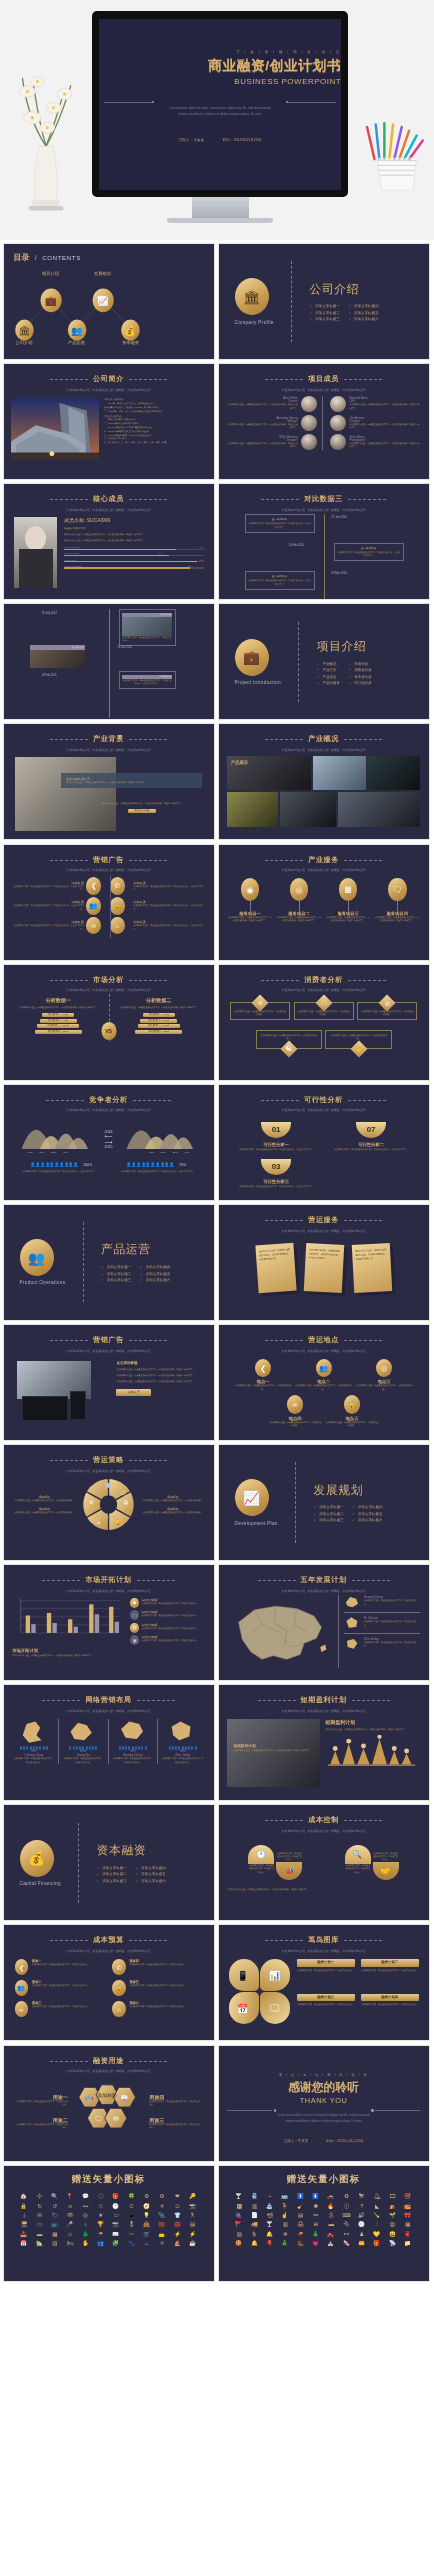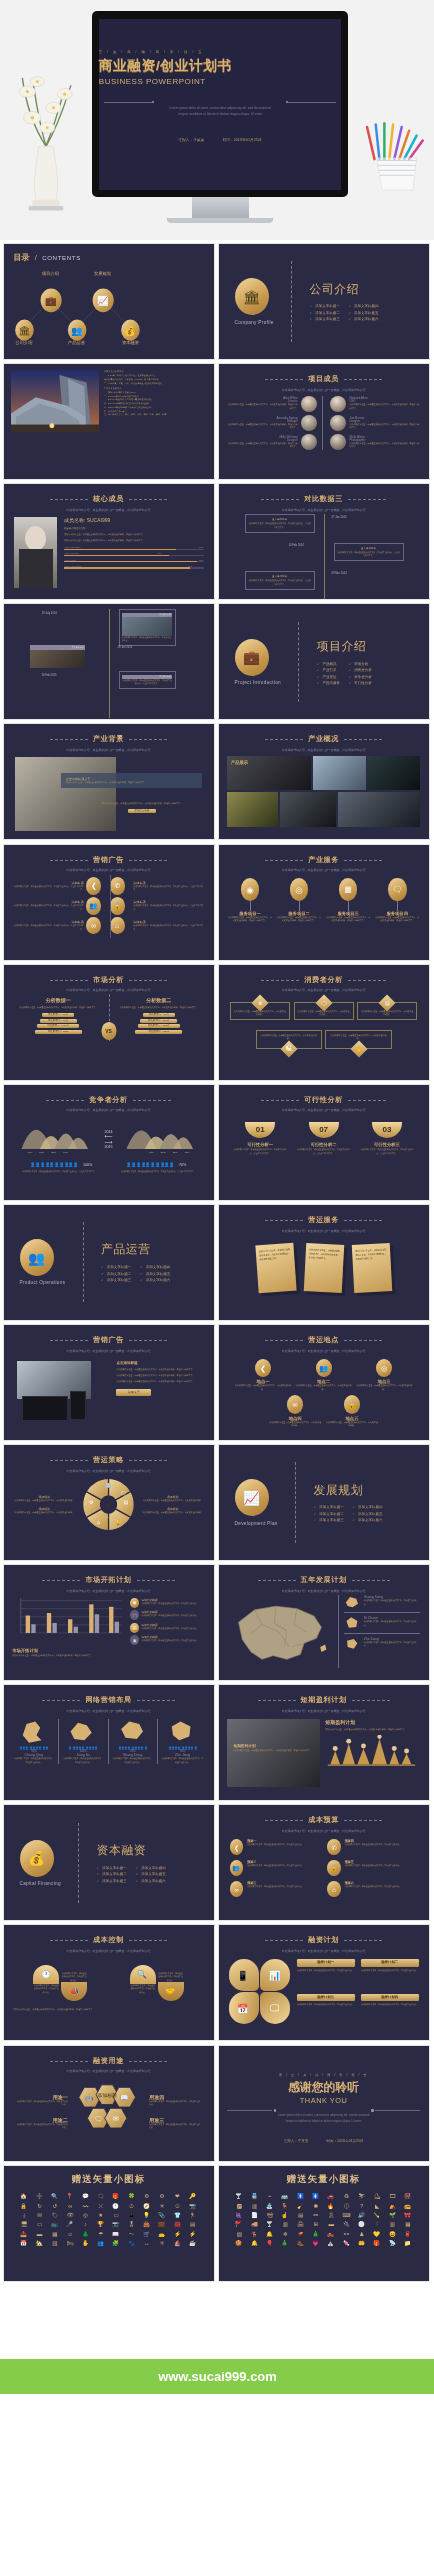--- a/index.html
+++ b/index.html
@@ -10,21 +10,21 @@
   }
   .page { width:435px; position:relative; }
 
   
   .hero { width:435px; height:240px; background:#f2f2f2; position:relative; overflow:hidden; }
   .hero .monitor { position:absolute; left:92px; top:11.2px; width:256px; height:199px; }
   .hero .bezel { width:256px; height:186px; background:#0f0f10; border-radius:5px; padding:7.4px 6.8px; }
   .hero .screen { width:100%; height:100%; background:#242440; position:relative; }
   .hero .stand { width:57px; height:21px; margin:0 auto; background:linear-gradient(180deg,#cfd3d8,#aab0b8); }
   .hero .base { width:106px; height:5px; margin:0 auto; background:#c2c7cd; border-radius:0 0 3.7px 3.7px; }
-  .hero .slidetxt { position:absolute; left:0; right:8px; top:31px; text-align:left; }
+  .hero .slidetxt { position:absolute; left:0; right:0; top:31px; text-align:right; }
   .hero .kicker { color:#b99b5e; font-size:3.4px; letter-spacing:2px; }
   .hero .cn-title { color:#d8b273; font-size:13.7px; font-weight:bold; letter-spacing:0.6px; margin-top:3.7px;
                     text-shadow:0 0.6px 0 #8a6a33; }
   .hero .en-title { color:#d2b178; font-size:8px; letter-spacing:0.5px; margin-top:1.9px; }
   .hero .rule { position:absolute; left:5px; right:5px; top:83px; height:0.6px; }
   .hero .rule i { position:absolute; top:0; height:0.6px; background:#6a6480; width:48px; }
   .hero .rule i.l { left:0; } .hero .rule i.r { right:0; }
   .hero .rule b { position:absolute; top:-0.9px; width:2.5px; height:2.5px; border-radius:50%; background:#9c95ad; }
   .hero .rule b.l { left:48px; } .hero .rule b.r { right:48px; }
   .hero .lorem { position:absolute; left:37px; right:37px; top:86px; text-align:center;
@@ -234,20 +234,22 @@
             <li>添加文字标题二</li>
             <li>添加文字标题五</li>
             <li>添加文字标题三</li>
             <li>添加文字标题六</li>
           </ul>
         </div>
       </div>
     </div>
 
     <div class="slide">
+      <div class="st"><h3>公司简介</h3>
+        <p>此处添加详细介绍，对主标题进行进一步阐述，此处添加详细介绍</p></div>
       <div style="display:flex;gap:5px;padding:6.2px 7.4px 0">
         <svg width="88" height="62" viewBox="0 0 142 100">
           <defs>
               <linearGradient id="sky" x1="0" y1="0" x2="0" y2="1">
             <stop offset="0" stop-color="#1f2d6b"></stop>
                 <stop offset="1" stop-color="#b86a3b"></stop>
               </linearGradient>
             </defs>
           <rect width="142" height="100" fill="url(#sky)"></rect>
           <polygon points="78,8 122,20 130,100 86,100" fill="#6e7a8c"></polygon>
@@ -665,21 +667,21 @@
       </div>
       <div style="display:flex;gap:12.4px;padding:1.9px 12.4px 0">
         <div class="body-gold" style="font-size:1.9px;text-align:center;flex:1">您的内容打在这里，或者通过复制您的文本后，在此框中选择粘贴，并选择只保留文字。</div>
         <div class="body-gold" style="font-size:1.9px;text-align:center;flex:1">您的内容打在这里，或者通过复制您的文本后，在此框中选择粘贴，并选择只保留文字。</div>
       </div>
     </div>
 
     <div class="slide">
       <div class="st"><h3>可行性分析</h3>
         <p>此处添加详细介绍，对主标题进行进一步阐述，此处添加详细介绍</p></div>
-      <div style="display:grid;grid-template-columns:repeat(3,1fr);gap:7.4px;padding:10px 13.7px 0;text-align:center">
+      <div style="display:grid;grid-template-columns:repeat(2,1fr);gap:7.4px;padding:10px 13.7px 0;text-align:center">
         <div>
           <div style="width:30px;height:16px;margin:0 auto;border-radius:0 0 15px 15px;background:linear-gradient(180deg,#f2d79c,#b98f46);color:#3a2f12;font-size:8px;font-weight:bold;line-height:15px">01</div>
           <div class="gold" style="font-size:4.3px;font-weight:bold;margin-top:3.7px">可行性分析一</div>
           <div class="body-gold" style="font-size:1.9px;margin-top:1.2px">您的内容打在这里，或者通过复制您的文本后，在此框中选择粘贴，并选择只保留文字。</div>
           </div>
         <div>
           <div style="width:30px;height:16px;margin:0 auto;border-radius:0 0 15px 15px;background:linear-gradient(180deg,#f2d79c,#b98f46);color:#3a2f12;font-size:8px;font-weight:bold;line-height:15px">07</div>
           <div class="gold" style="font-size:4.3px;font-weight:bold;margin-top:3.7px">可行性分析二</div>
           <div class="body-gold" style="font-size:1.9px;margin-top:1.2px">您的内容打在这里，或者通过复制您的文本后，在此框中选择粘贴，并选择只保留文字。</div>
           </div>
@@ -1050,20 +1052,48 @@
             <li>添加文字标题二</li>
             <li>添加文字标题五</li>
             <li>添加文字标题三</li>
             <li>添加文字标题六</li>
           </ul>
         </div>
       </div>
     </div>
 
     <div class="slide">
+      <div class="st"><h3>成本控制</h3>
+        <p>此处添加详细介绍，对主标题进行进一步阐述，此处添加详细介绍</p></div>
+      <div style="display:flex;justify-content:space-around;padding:6.2px 8.7px 0">
+        <div style="display:flex;gap:1.9px;align-items:center">
+          <div style="width:26px">
+            <div style="width:26px;height:18.6px;border-radius:13.7px 13.7px 0 0;background:linear-gradient(180deg,#f2d79c,#cfa45c);display:flex;align-items:center;justify-content:center;color:#fff;font-size:8px">🕐</div>
+            <div class="body-gold" style="font-size:1.9px;text-align:center">您的内容打在这里，或者通过复制您的文本后，在此框中选择粘贴。</div>
+            </div>
+          <div style="width:26px;padding-top:12.4px">
+            <div class="body-gold" style="font-size:1.9px;text-align:center">您的内容打在这里，或者通过复制您的文本后，在此框中选择粘贴。</div>
+            <div style="width:26px;height:18.6px;border-radius:0 0 13.7px 13.7px;background:linear-gradient(180deg,#cfa45c,#a87c36);display:flex;align-items:center;justify-content:center;color:#fff;font-size:8px">📣</div>
+            </div>
+        </div>
+        <div style="display:flex;gap:1.9px;align-items:center">
+          <div style="width:26px">
+            <div style="width:26px;height:18.6px;border-radius:13.7px 13.7px 0 0;background:linear-gradient(180deg,#f2d79c,#cfa45c);display:flex;align-items:center;justify-content:center;color:#fff;font-size:8px">🔍</div>
+            <div class="body-gold" style="font-size:1.9px;text-align:center">您的内容打在这里，或者通过复制您的文本后，在此框中选择粘贴。</div>
+            </div>
+          <div style="width:26px;padding-top:12.4px">
+            <div class="body-gold" style="font-size:1.9px;text-align:center">您的内容打在这里，或者通过复制您的文本后，在此框中选择粘贴。</div>
+            <div style="width:26px;height:18.6px;border-radius:0 0 13.7px 13.7px;background:linear-gradient(180deg,#cfa45c,#a87c36);display:flex;align-items:center;justify-content:center;color:#fff;font-size:8px">🤝</div>
+            </div>
+        </div>
+      </div>
+      <div class="body-gold" style="font-size:2.1px;padding:6.2px 10px 0;line-height:2">您的内容打在这里，或者通过复制您的文本后，在此框中选择粘贴，并选择只保留文字。</div>
+    </div>
+
+    <div class="slide">
       <div class="st"><h3>成本预算</h3>
         <p>此处添加详细介绍，对主标题进行进一步阐述，此处添加详细介绍</p></div>
       <div style="display:grid;grid-template-columns:1fr 1fr;gap:5px 7.4px;padding:6.2px 11.2px 0">
         <div style="display:flex;gap:3.7px">
           <div class="coin" style="width:13.7px;height:16px;font-size:6.2px;flex:none">❮</div>
           <div>
               <div class="gold" style="font-size:3.1px;font-weight:bold">预算一</div>
             <div class="body-gold" style="font-size:1.9px">您的内容打在这里，或者通过复制您的文本后，在此框中选择粘贴。</div>
             </div>
           </div>
@@ -1099,49 +1129,21 @@
           <div class="coin" style="width:13.7px;height:16px;font-size:6.2px;flex:none">⌂</div>
           <div>
               <div class="gold" style="font-size:3.1px;font-weight:bold">预算六</div>
             <div class="body-gold" style="font-size:1.9px">您的内容打在这里，或者通过复制您的文本后，在此框中选择粘贴。</div>
             </div>
           </div>
       </div>
     </div>
 
     <div class="slide">
-      <div class="st"><h3>成本控制</h3>
-        <p>此处添加详细介绍，对主标题进行进一步阐述，此处添加详细介绍</p></div>
-      <div style="display:flex;justify-content:space-around;padding:6.2px 8.7px 0">
-        <div style="display:flex;gap:1.9px;align-items:center">
-          <div style="width:26px">
-            <div style="width:26px;height:18.6px;border-radius:13.7px 13.7px 0 0;background:linear-gradient(180deg,#f2d79c,#cfa45c);display:flex;align-items:center;justify-content:center;color:#fff;font-size:8px">🕐</div>
-            <div class="body-gold" style="font-size:1.9px;text-align:center">您的内容打在这里，或者通过复制您的文本后，在此框中选择粘贴。</div>
-            </div>
-          <div style="width:26px;padding-top:12.4px">
-            <div class="body-gold" style="font-size:1.9px;text-align:center">您的内容打在这里，或者通过复制您的文本后，在此框中选择粘贴。</div>
-            <div style="width:26px;height:18.6px;border-radius:0 0 13.7px 13.7px;background:linear-gradient(180deg,#cfa45c,#a87c36);display:flex;align-items:center;justify-content:center;color:#fff;font-size:8px">📣</div>
-            </div>
-        </div>
-        <div style="display:flex;gap:1.9px;align-items:center">
-          <div style="width:26px">
-            <div style="width:26px;height:18.6px;border-radius:13.7px 13.7px 0 0;background:linear-gradient(180deg,#f2d79c,#cfa45c);display:flex;align-items:center;justify-content:center;color:#fff;font-size:8px">🔍</div>
-            <div class="body-gold" style="font-size:1.9px;text-align:center">您的内容打在这里，或者通过复制您的文本后，在此框中选择粘贴。</div>
-            </div>
-          <div style="width:26px;padding-top:12.4px">
-            <div class="body-gold" style="font-size:1.9px;text-align:center">您的内容打在这里，或者通过复制您的文本后，在此框中选择粘贴。</div>
-            <div style="width:26px;height:18.6px;border-radius:0 0 13.7px 13.7px;background:linear-gradient(180deg,#cfa45c,#a87c36);display:flex;align-items:center;justify-content:center;color:#fff;font-size:8px">🤝</div>
-            </div>
-        </div>
-      </div>
-      <div class="body-gold" style="font-size:2.1px;padding:6.2px 10px 0;line-height:2">您的内容打在这里，或者通过复制您的文本后，在此框中选择粘贴，并选择只保留文字。</div>
-    </div>
-
-    <div class="slide">
-      <div class="st"><h3>融资计划</h3>
+      <div class="st"><h3>茑鸟图库</h3>
         <p>此处添加详细介绍，对主标题进行进一步阐述，此处添加详细介绍</p></div>
       <div style="display:flex;gap:6.2px;padding:6.2px 10px 0">
         <div style="width:62px;flex:none">
           <div style="display:flex;gap:1.2px">
             <div style="width:30px;height:32px;border-radius:15px 15px 5px 15px;background:linear-gradient(150deg,#f2d79c,#b98f46);display:flex;align-items:center;justify-content:center;color:#fff;font-size:9.3px">📱</div>
             <div style="width:30px;height:32px;border-radius:15px 15px 15px 5px;background:linear-gradient(200deg,#f2d79c,#b98f46);display:flex;align-items:center;justify-content:center;color:#fff;font-size:9.3px">📊</div>
             </div>
           <div style="display:flex;gap:1.2px;margin-top:1.2px">
             <div style="width:30px;height:32px;border-radius:15px 5px 15px 15px;background:linear-gradient(100deg,#f2d79c,#b98f46);display:flex;align-items:center;justify-content:center;color:#fff;font-size:9.3px">📅</div>
             <div style="width:30px;height:32px;border-radius:5px 15px 15px 15px;background:linear-gradient(320deg,#f2d79c,#b98f46);display:flex;align-items:center;justify-content:center;color:#fff;font-size:9.3px">🖵</div>
@@ -1393,17 +1395,16 @@
         <span>🤲</span>
           <span>🎁</span>
         <span>📡</span>
           <span>📁</span>
       </div>
     </div>
 
   </div>
 
   <div class="footer-white"></div>
-  <div class="ribbon2">www.sucai999.com</div>
   <div class="endpad"></div>
 
 </div>
 
 
 </body></html>

